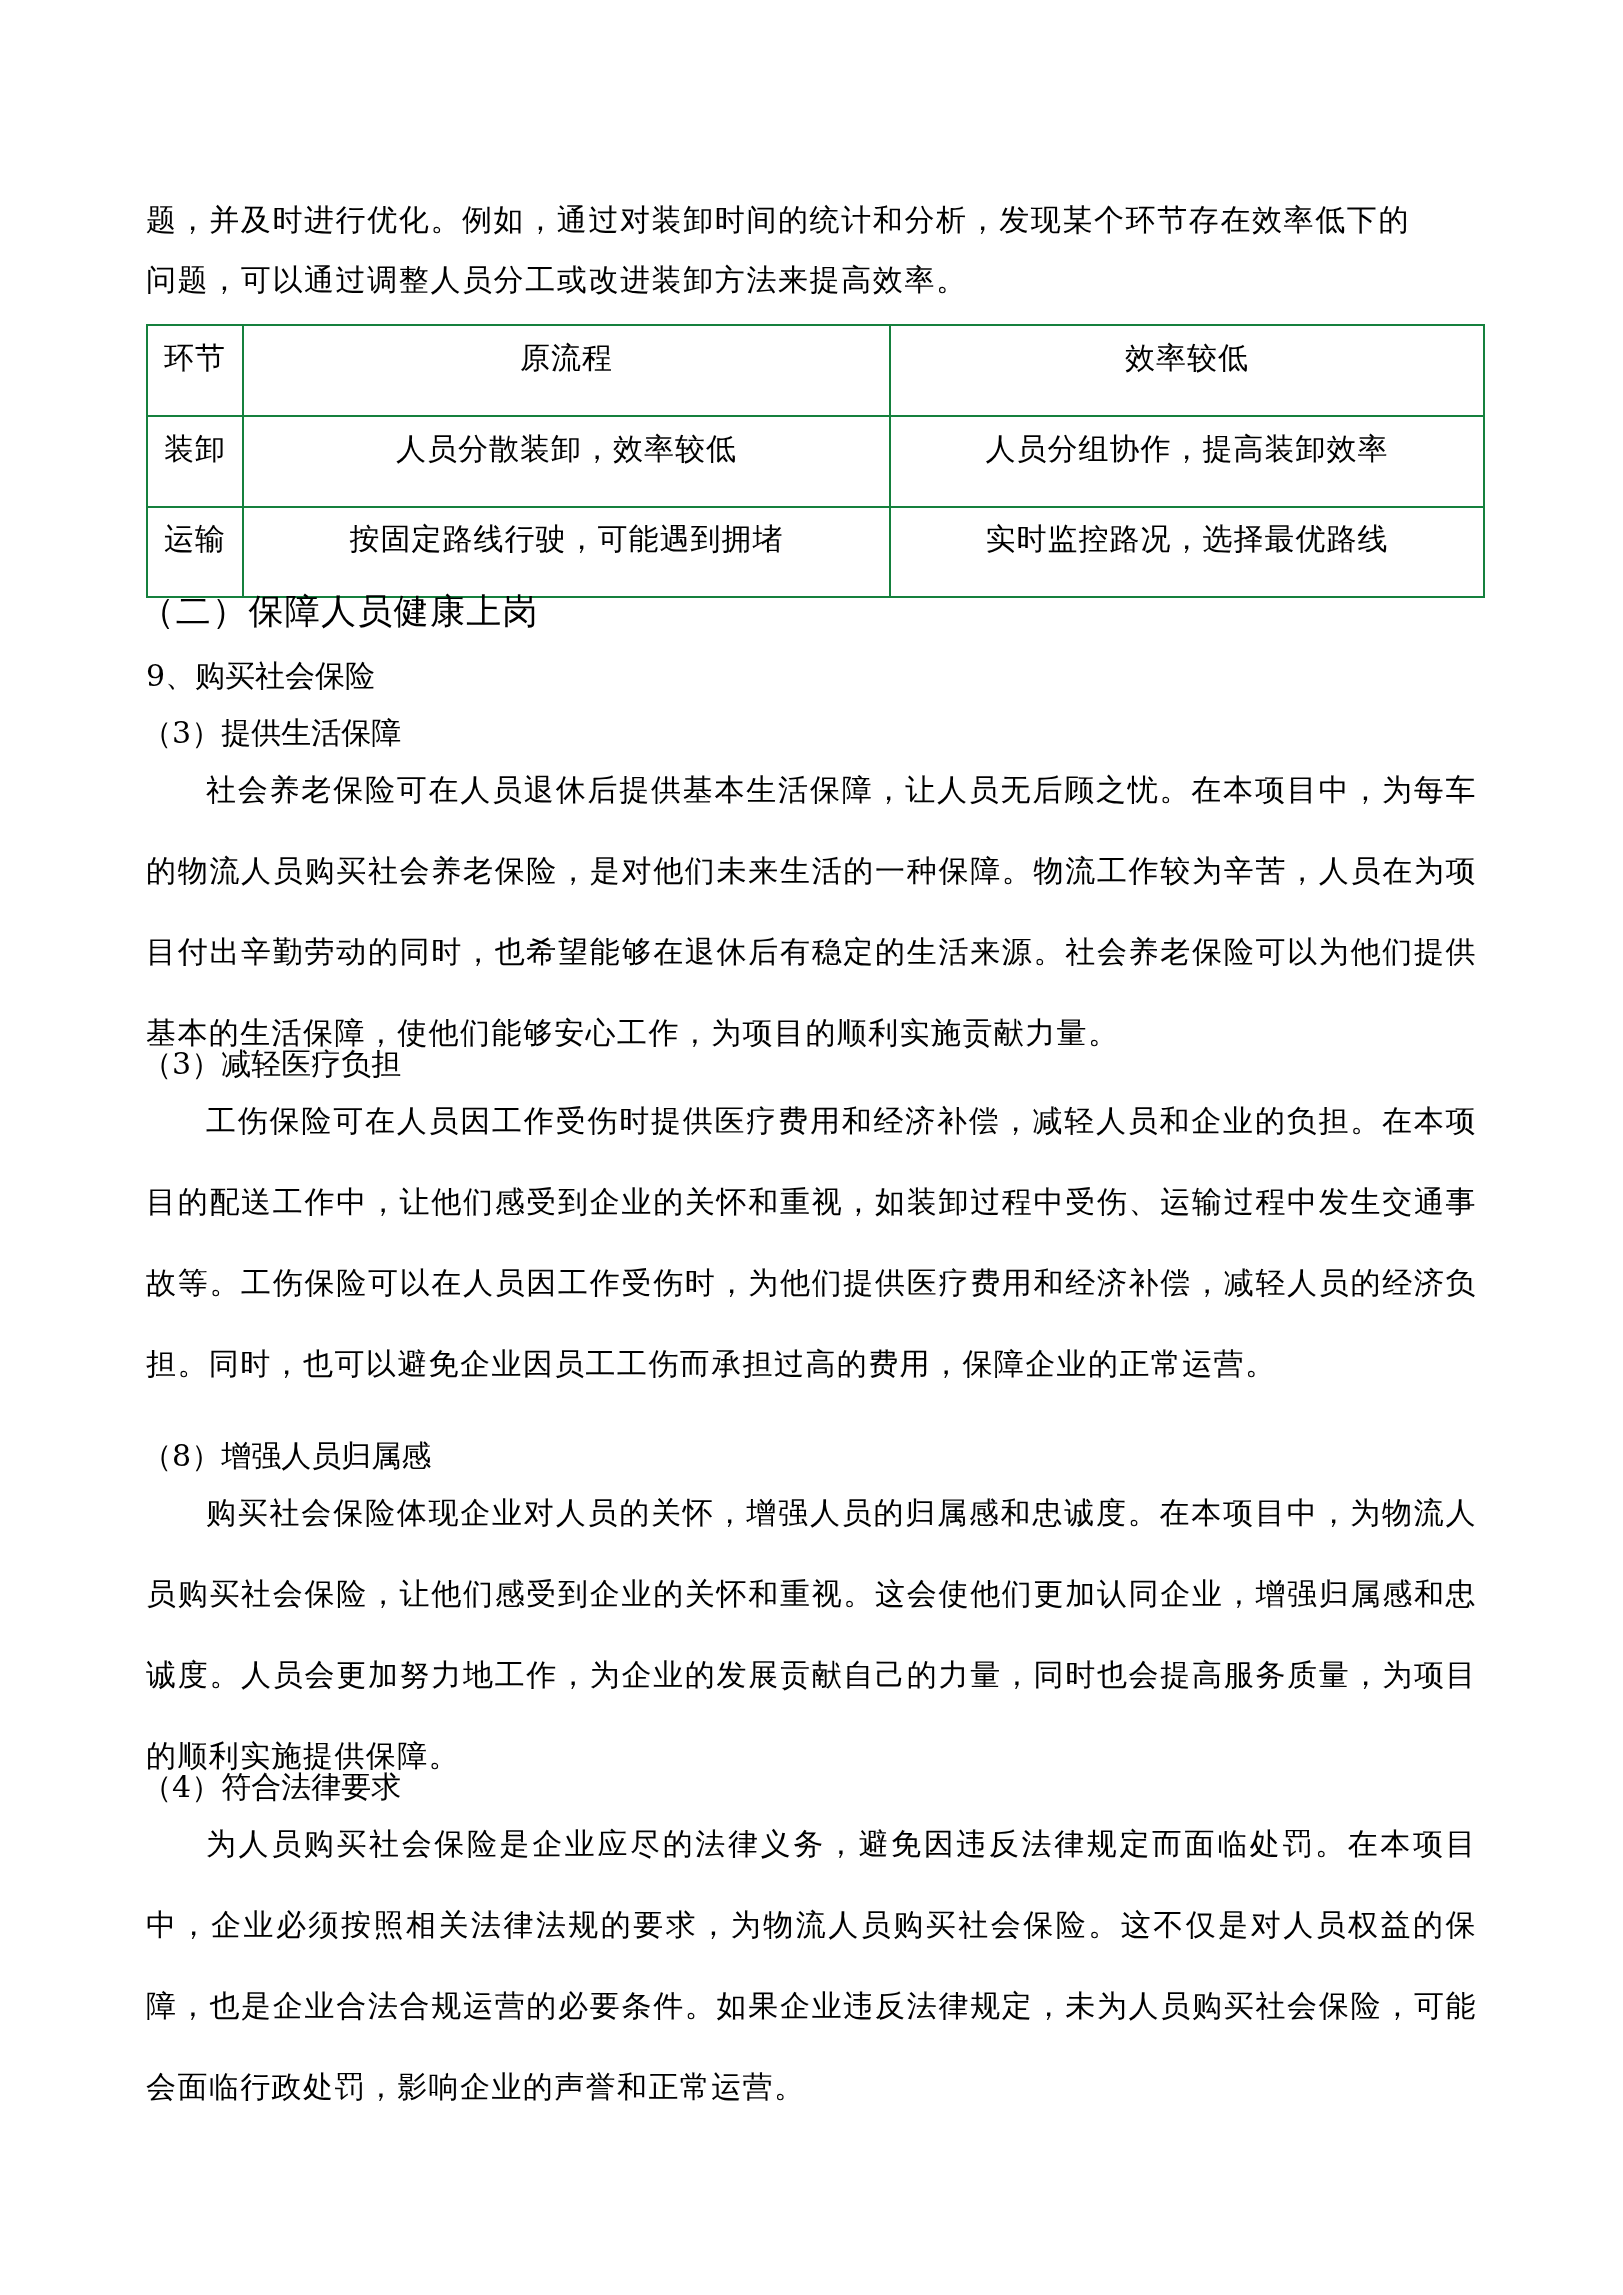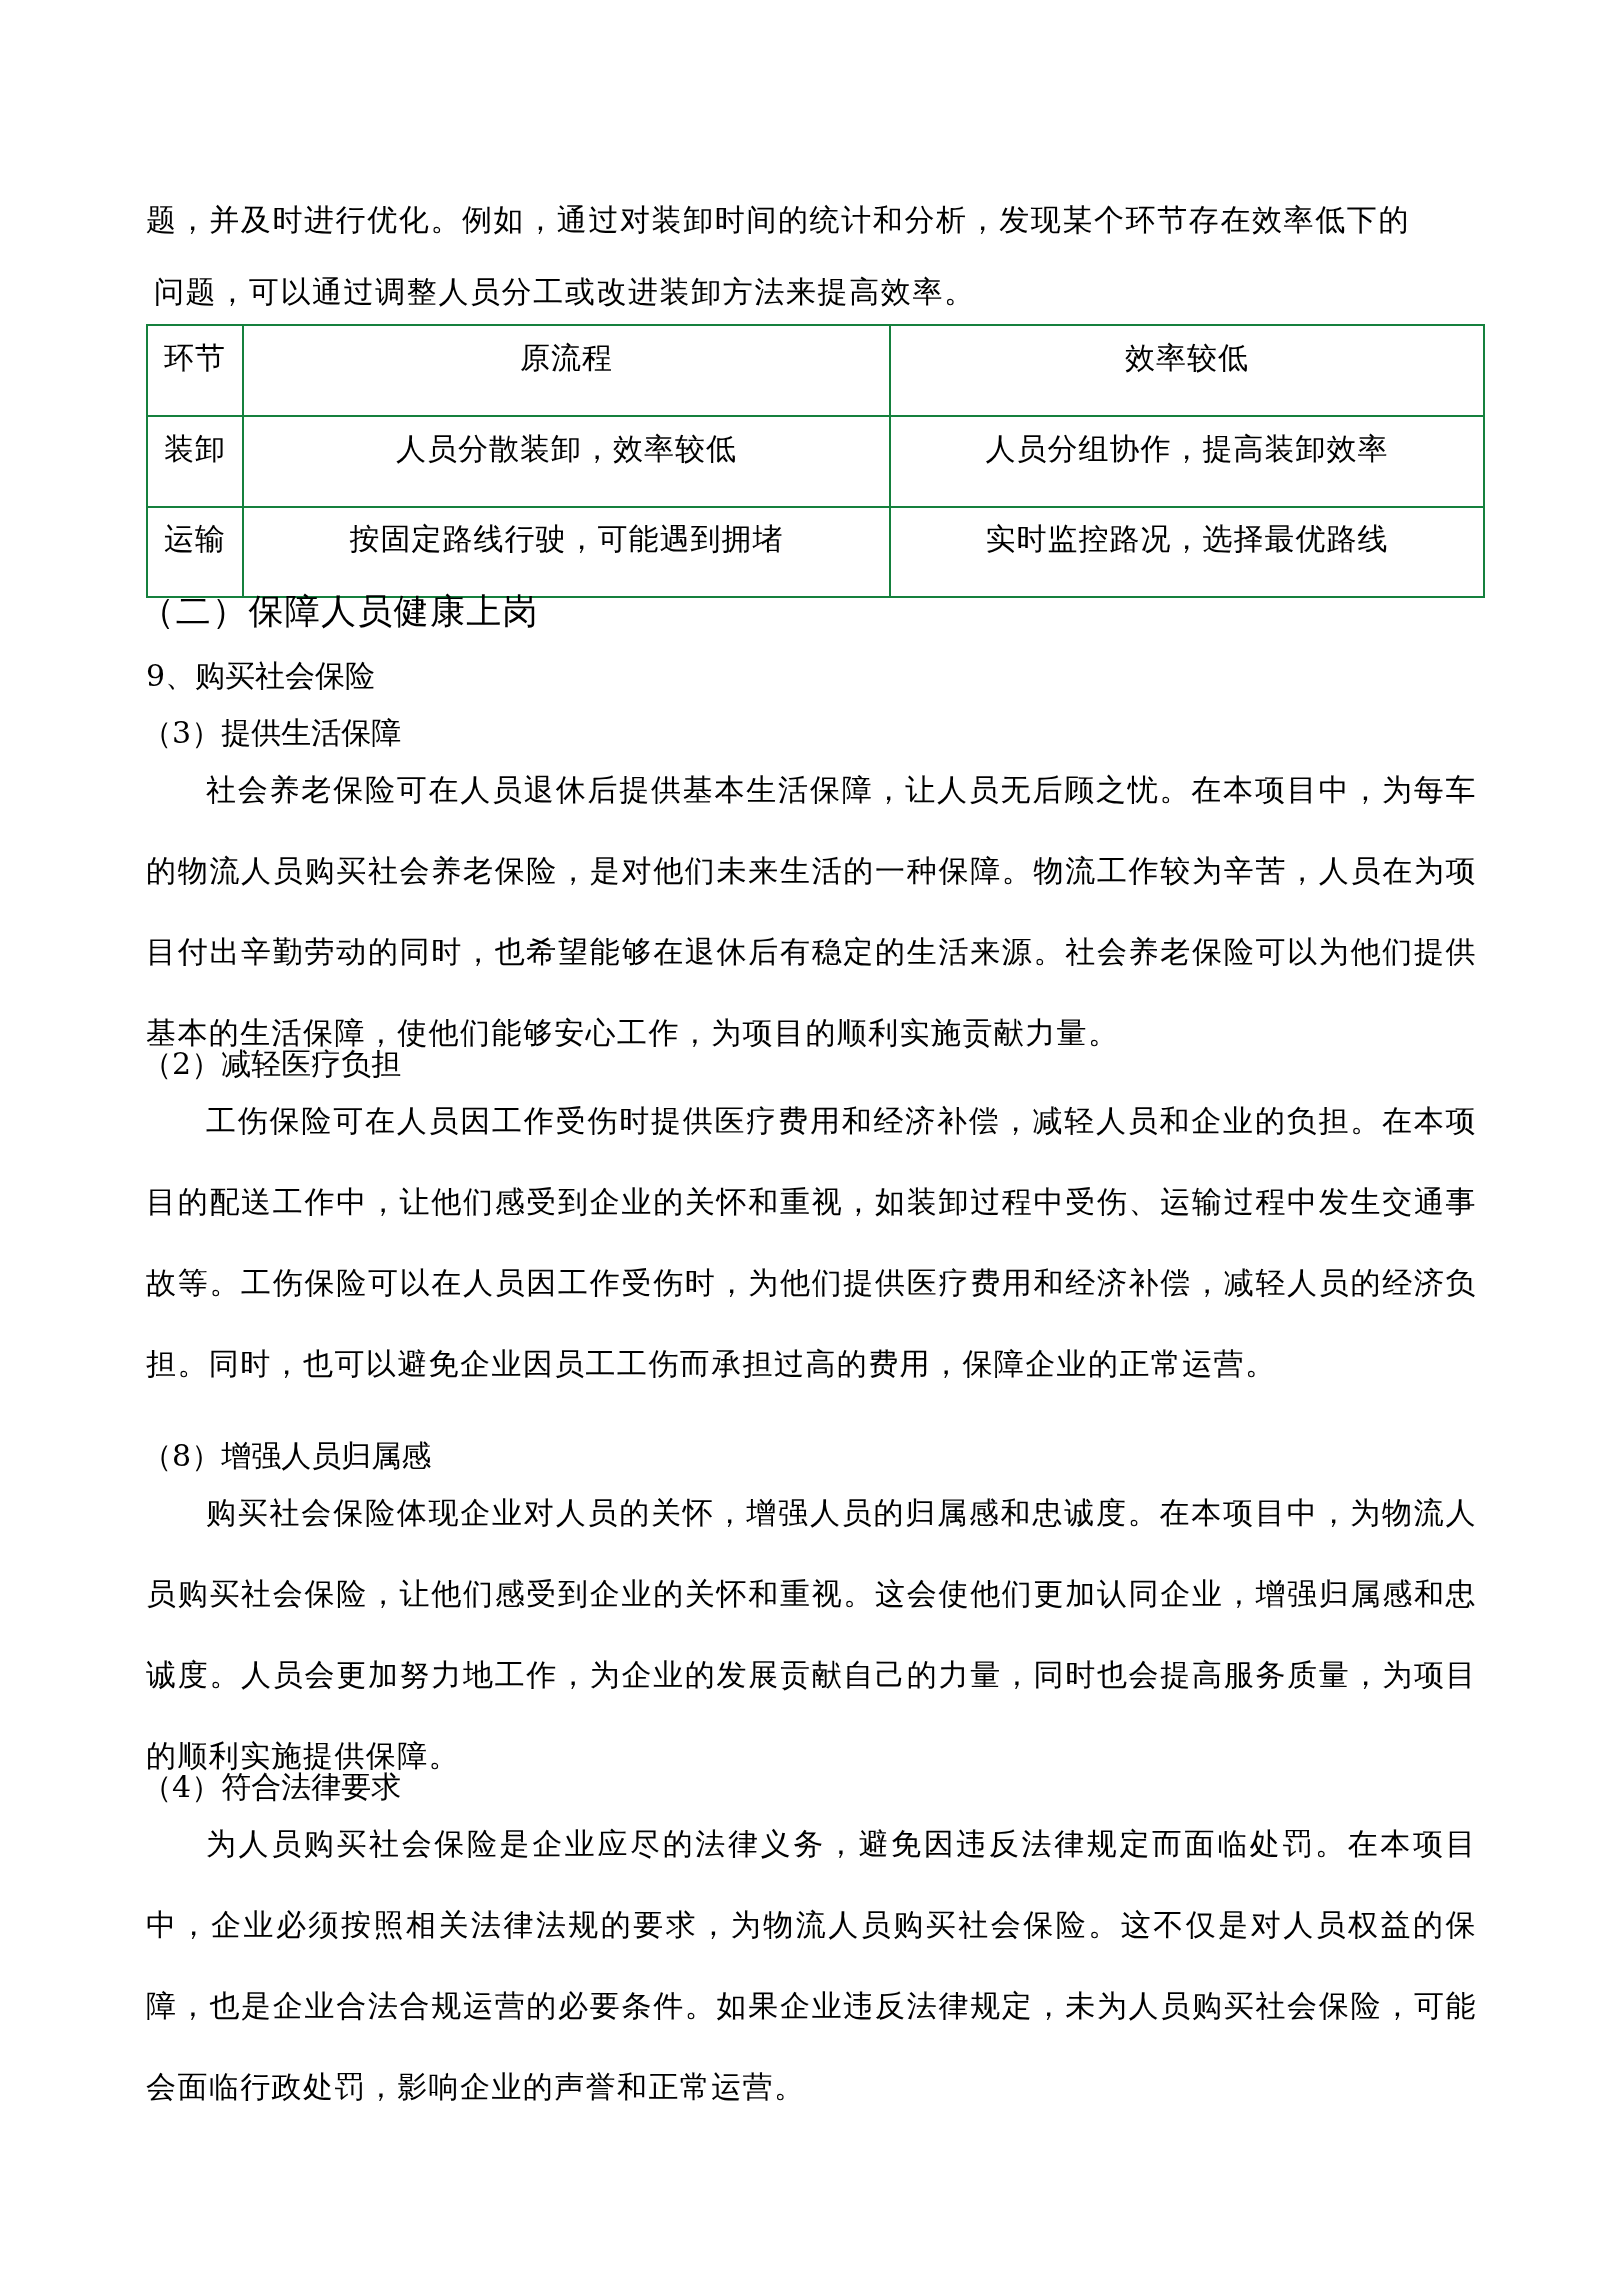--- a/index.html
+++ b/index.html
@@ -77,21 +77,21 @@
     .flow-table .c0 { width: 94px; text-align: center; }
     .flow-table .c1 { width: 645px; }
     .flow-table .c2 { width: 592px; }
   </style>
 </head>
 <body>
 
 <div class="page">
 
   <div class="line" style="top:200px;">题，并及时进行优化。例如，通过对装卸时间的统计和分析，发现某个环节存在效率低下的</div>
-  <div class="line" style="top:272px;margin-left:8px;">问题，可以通过调整人员分工或改进装卸方法来提高效率。</div>
+  <div class="line" style="top:260px;">问题，可以通过调整人员分工或改进装卸方法来提高效率。</div>
 
   <table class="flow-table">
     <tbody>
         <tr>
       <th class="c0">环节</th>
       <th class="c1">原流程</th>
       <th class="c2">效率较低</th>
     </tr>
     <tr>
       <td class="c0">装卸</td>
@@ -106,21 +106,21 @@
   </tbody>
     </table>
 
   <div class="heading2" style="top:588px; left:-6.5px;">（二）保障人员健康上岗</div>
 
   <div class="heading3" style="top:656px; left:0;">9、购买社会保险</div>
 
   <div class="heading3" style="top:713px; left:-3.9px;">（3）提供生活保障</div>
   <div class="para indent" style="top:749px;">社会养老保险可在人员退休后提供基本生活保障，让人员无后顾之忧。在本项目中，为每车的物流人员购买社会养老保险，是对他们未来生活的一种保障。物流工作较为辛苦，人员在为项目付出辛勤劳动的同时，也希望能够在退休后有稳定的生活来源。社会养老保险可以为他们提供基本的生活保障，使他们能够安心工作，为项目的顺利实施贡献力量。</div>
 
-  <div class="heading3" style="top:1044px; left:-3.9px;">（2）减轻医疗负担</div>
+  <div class="heading3" style="top:1044px; left:-3.9px;">（3）减轻医疗负担</div>
   <div class="para indent" style="top:1080px;">工伤保险可在人员因工作受伤时提供医疗费用和经济补偿，减轻人员和企业的负担。在本项目的配送工作中，让他们感受到企业的关怀和重视，如装卸过程中受伤、运输过程中发生交通事故等。工伤保险可以在人员因工作受伤时，为他们提供医疗费用和经济补偿，减轻人员的经济负担。同时，也可以避免企业因员工工伤而承担过高的费用，保障企业的正常运营。</div>
 
   <div class="heading3" style="top:1436px; left:-3.9px;">（8）增强人员归属感</div>
   <div class="para indent" style="top:1472px;">购买社会保险体现企业对人员的关怀，增强人员的归属感和忠诚度。在本项目中，为物流人员购买社会保险，让他们感受到企业的关怀和重视。这会使他们更加认同企业，增强归属感和忠诚度。人员会更加努力地工作，为企业的发展贡献自己的力量，同时也会提高服务质量，为项目的顺利实施提供保障。</div>
 
   <div class="heading3" style="top:1767px; left:-3.9px;">（4）符合法律要求</div>
   <div class="para indent" style="top:1803px;font-family:Liberation Serif, serif;">为人员购买社会保险是企业应尽的法律义务，避免因违反法律规定而面临处罚。在本项目中，企业必须按照相关法律法规的要求，为物流人员购买社会保险。这不仅是对人员权益的保障，也是企业合法合规运营的必要条件。如果企业违反法律规定，未为人员购买社会保险，可能会面临行政处罚，影响企业的声誉和正常运营。</div>
 
 </div>
 

